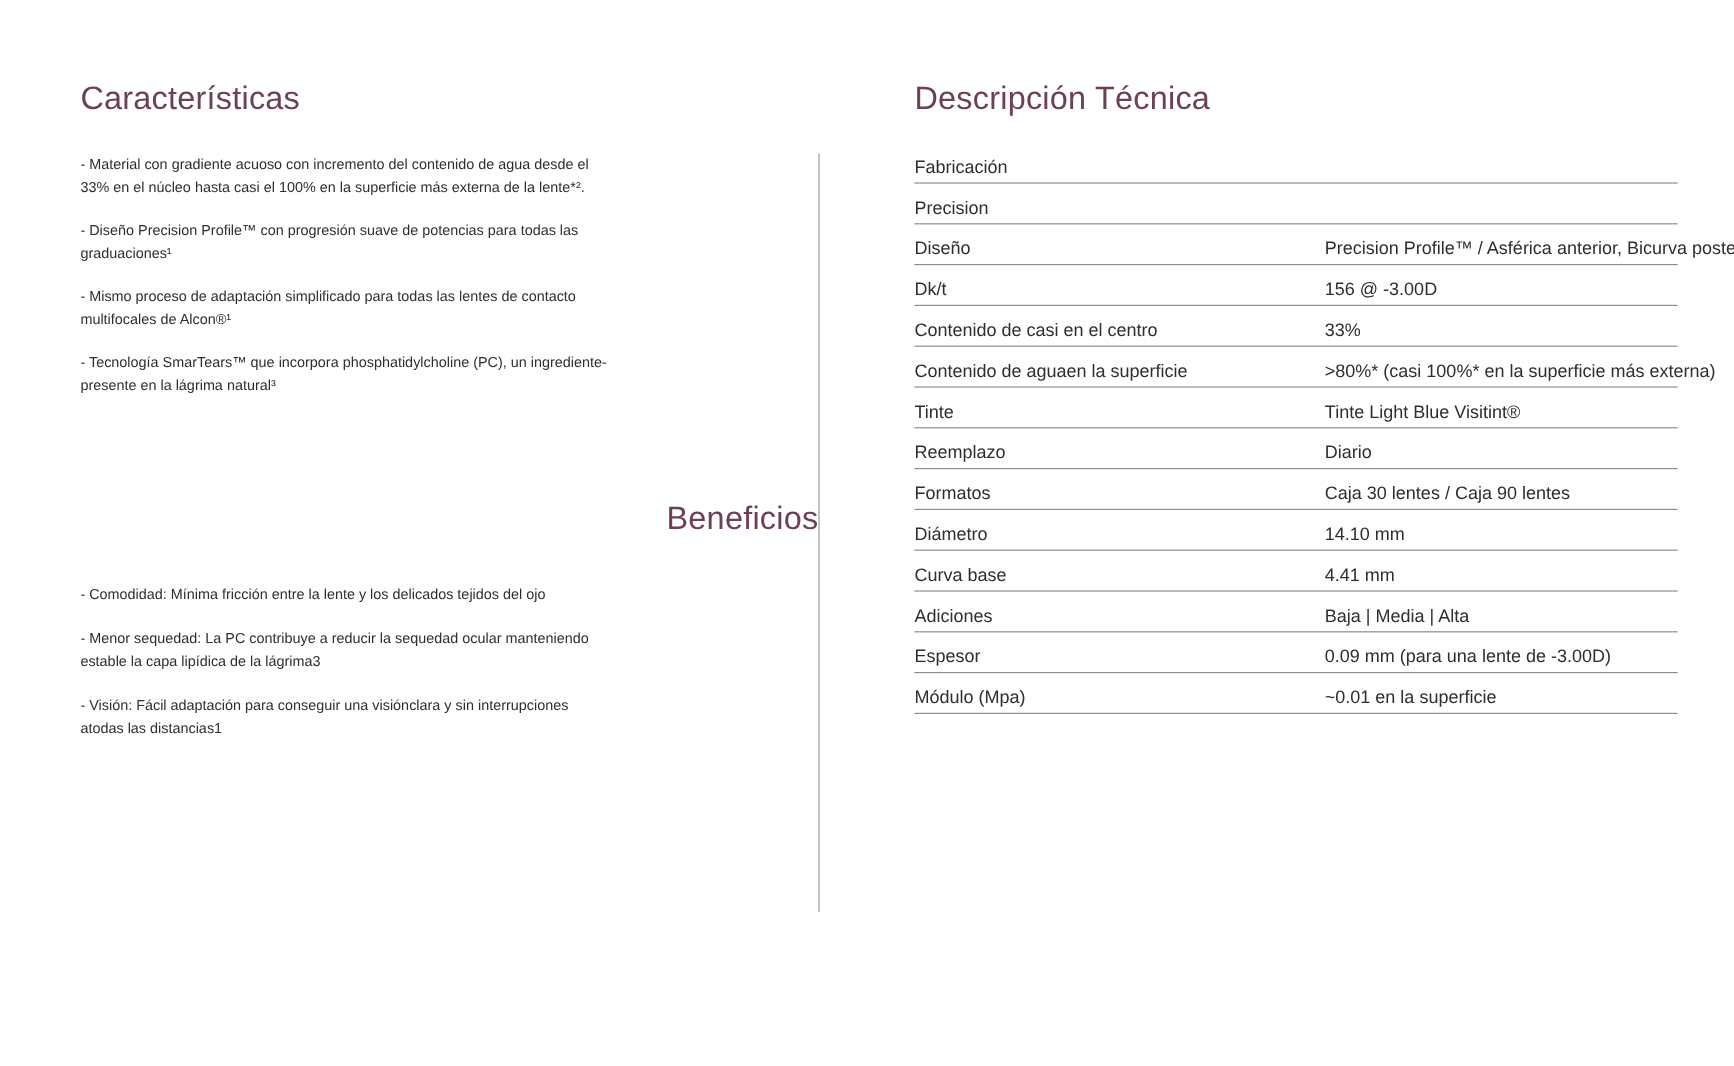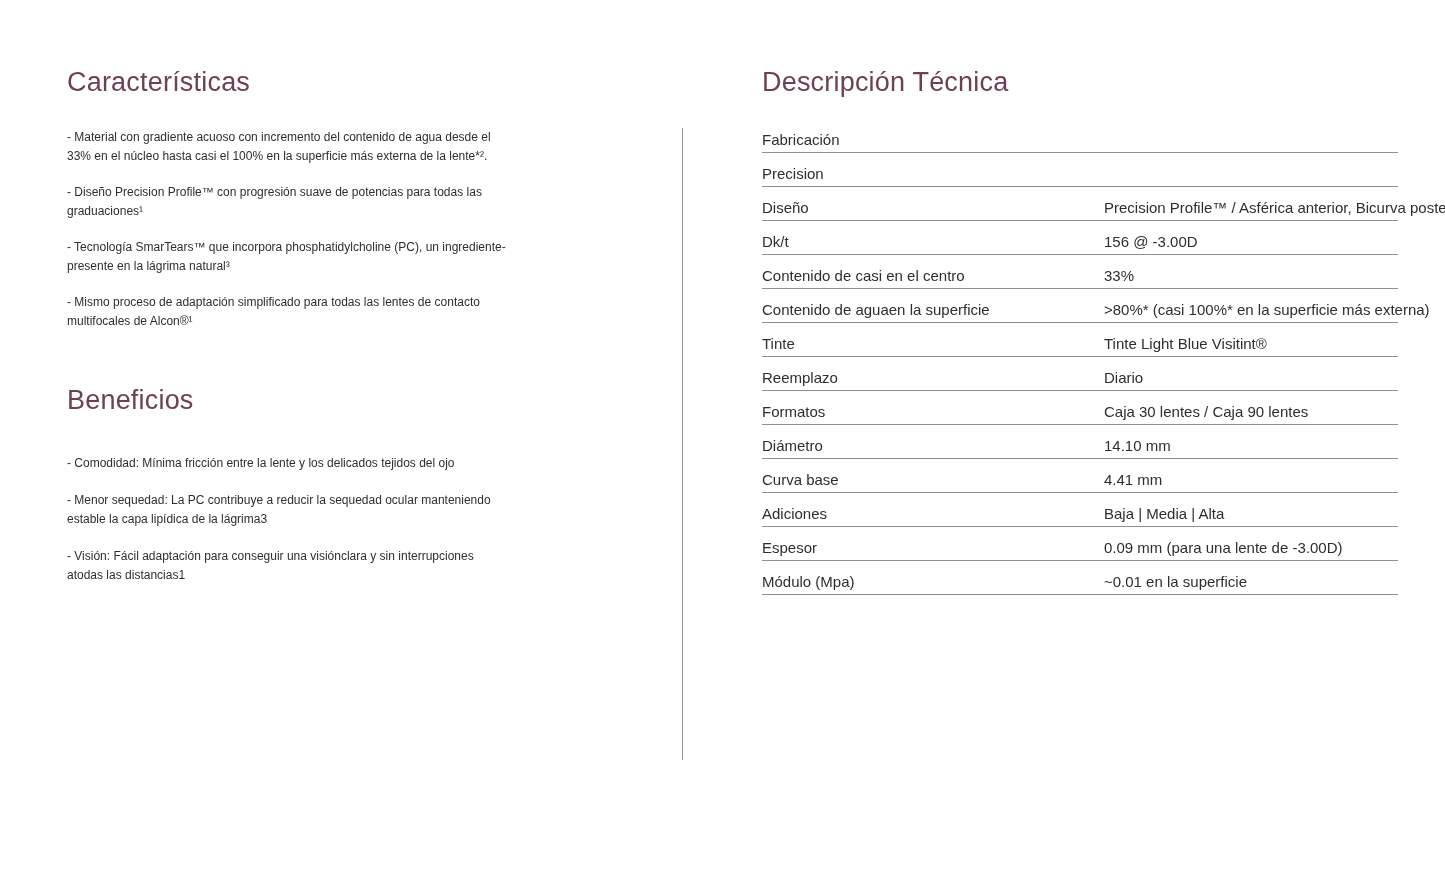--- a/index.html
+++ b/index.html
@@ -32,21 +32,21 @@
   }
   .para {
     font-size: 12px;
     line-height: 19px;
     color: var(--body_text, #2e2e2e);
     white-space: pre-line;
     width: 610px;
   }
   .para.first { margin-top: 29px; }
   .para + .para { margin-top: 17px; }
-  h1.benefits-title { margin-top: 52px; }
+  h1.benefits-title { margin-top: 84px; text-align: right; }
   .benefit.first { margin-top: 37px; }
   .benefit + .benefit { margin-top: 18px; }
 
   
   .divider {
     position: absolute;
     left: 682px;
     top: 128px;
     width: 1px;
     height: 632px;
@@ -91,24 +91,24 @@
 
 <div class="page">
 
   <div class="left-col">
     <h1 class="section-title">Características</h1>
 
     <p class="para first">- Material con gradiente acuoso con incremento del contenido de agua desde el
 33% en el núcleo hasta casi el 100% en la superficie más externa de la lente*².</p>
     <p class="para">- Diseño Precision Profile™ con progresión suave de potencias para todas las
 graduaciones¹</p>
+    <p class="para">- Mismo proceso de adaptación simplificado para todas las lentes de contacto
+multifocales de Alcon®¹</p>
     <p class="para">- Tecnología SmarTears™ que incorpora phosphatidylcholine (PC), un ingrediente-
 presente en la lágrima natural³</p>
-    <p class="para">- Mismo proceso de adaptación simplificado para todas las lentes de contacto
-multifocales de Alcon®¹</p>
 
     <h1 class="section-title benefits-title">Beneficios</h1>
 
     <p class="para benefit first">- Comodidad: Mínima fricción entre la lente y los delicados tejidos del ojo</p>
     <p class="para benefit">- Menor sequedad: La PC contribuye a reducir la sequedad ocular manteniendo
 estable la capa lipídica de la lágrima3</p>
     <p class="para benefit">- Visión: Fácil adaptación para conseguir una visiónclara y sin interrupciones
 atodas las distancias1</p>
   </div>
 

